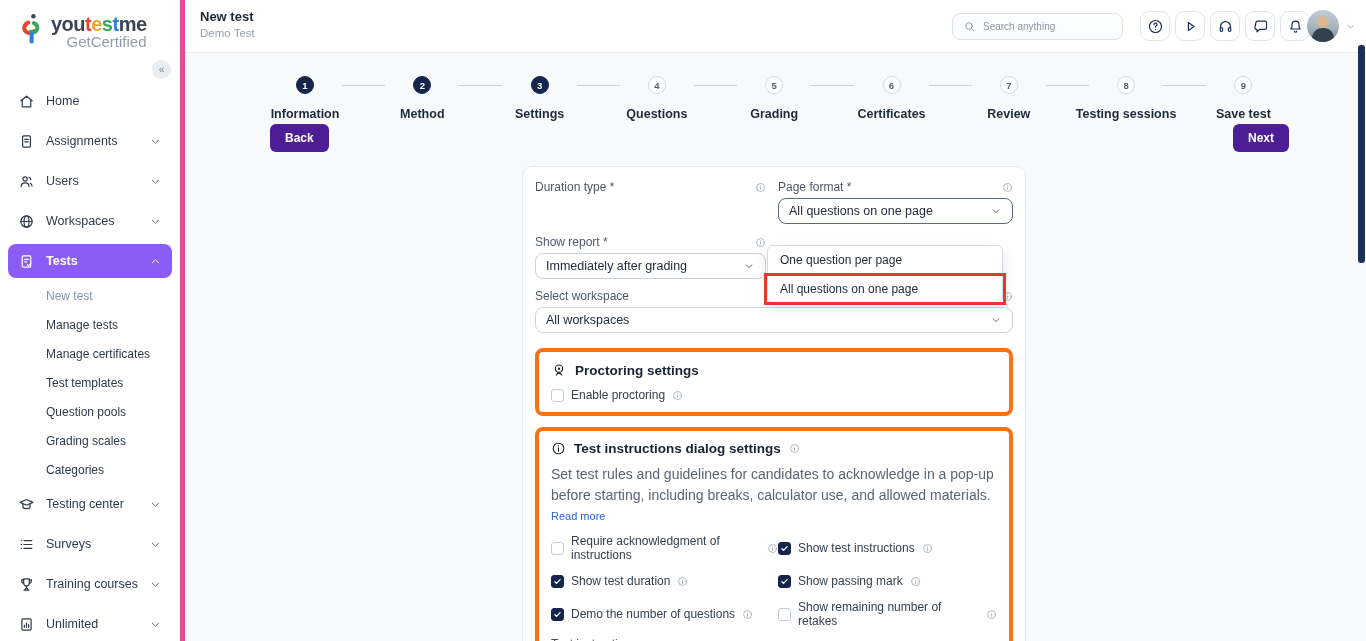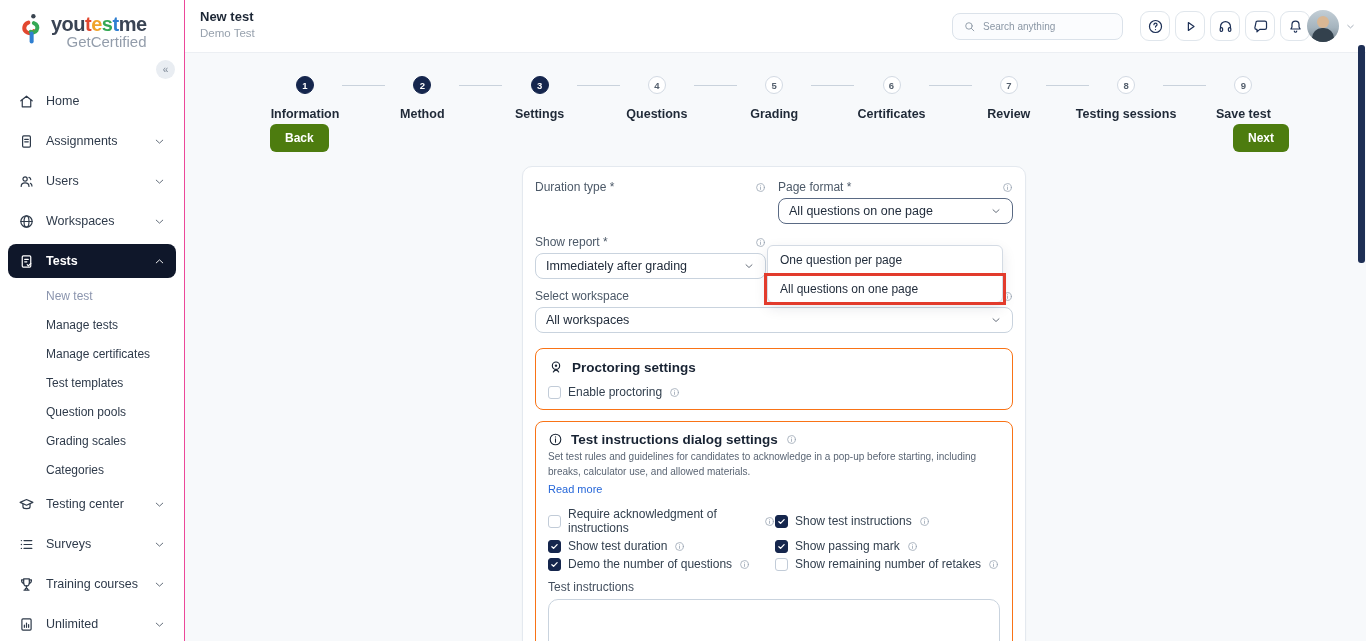--- a/index.html
+++ b/index.html
@@ -1,28 +1,28 @@
 <!DOCTYPE html>
 <html><head>
 <meta charset="utf-8">
 <style>
   *{margin:0;padding:0;box-sizing:border-box;font-family:"Liberation Sans",sans-serif}
   html,body{width:1366px;height:641px;overflow:hidden}
   body{background:#f7f9fb;position:relative;color:#222d3c}
 
   
-  .sidebar{position:absolute;left:0;top:0;width:185px;height:641px;background:#fff;border-right:1px solid #ec4899;z-index:6}
+  .sidebar{position:absolute;left:0;top:0;width:185px;height:641px;background:#fff;border-right:5px solid #ec4899;z-index:6}
   .logo{display:flex;align-items:flex-start;gap:7px;padding:13px 0 0 20px}
   .logo-text{font-size:20px;font-weight:800;letter-spacing:-.5px;line-height:22px}
   .logo-tagline{display:block;text-align:right;font-size:15px;color:#939dab;margin-top:-2px}
   .collapse-btn{position:absolute;right:9px;top:60px;width:19px;height:19px;border:none;border-radius:50%;background:#e9edf2;color:#7c8795;font-size:10px;line-height:19px;text-align:center;cursor:pointer}
   .nav{position:absolute;top:81px;left:0;right:0;padding:0 8px}
   .nav-item{display:flex;align-items:center;gap:11px;height:40px;padding:0 10px;font-size:12.5px;color:#2e3a4a;border-radius:8px;cursor:pointer}
   .nav-item .chev{margin-left:auto;color:#55606e}
-  .nav-item.active{background:#0f172a;color:#fff;font-weight:bold;height:34px;margin:3px 0}
+  .nav-item.active{background:#8b5cf6;color:#fff;font-weight:bold;height:34px;margin:3px 0}
   .nav-item.active .chev{color:#fff}
   .nav-sub{display:flex;align-items:center;height:29px;padding-left:38px;font-size:12px;color:#2e3a4a;cursor:pointer}
   .nav-sub.active{color:#8b95ae}
   .ic svg{display:block}
 
   
   .header{position:absolute;left:185px;top:0;width:1181px;height:53px;background:#fff;border-bottom:1px solid #eceff3;z-index:5}
   .htitle{position:absolute;left:15px;top:9px}
   .htitle .t{font-size:13px;font-weight:bold;color:#1c2635}
   .htitle .s{font-size:11.5px;color:#97a1ad;margin-top:3px}
@@ -37,21 +37,21 @@
   .av-chev{position:absolute;left:1160px;top:21px;color:#8b97a5}
 
   
   .content{position:absolute;left:185px;top:53px;width:1181px;height:588px}
   .stepper{position:absolute;left:0;top:0;width:1181px;height:70px}
   .step{position:absolute;width:117px;text-align:center;top:23px;cursor:pointer}
   .step-circle{width:18px;height:18px;border-radius:50%;margin:0 auto;background:#fff;border:1px solid #d3dae3;color:#55606e;font-size:9.5px;font-weight:bold;line-height:17px;text-align:center}
   .step-circle.done{background:#15264d;border-color:#15264d;color:#fff}
   .step-label{margin-top:13px;font-size:12.5px;font-weight:600;color:#1f2937}
   .step-connector{position:absolute;top:32px;width:43px;height:0;border-top:1.5px solid #c9d2dc}
-  .btn{position:absolute;top:71px;border:none;border-radius:6px;background:#4d7c0f;color:#fff;font-size:12px;font-weight:bold;padding:7px 15px;cursor:pointer}
+  .btn{position:absolute;top:71px;border:none;border-radius:6px;background:#4c1d95;color:#fff;font-size:12px;font-weight:bold;padding:7px 15px;cursor:pointer}
   .btn-back{left:85px}
   .btn-next{left:1048px}
 
   
   .card{position:absolute;left:337px;top:113px;width:504px;height:560px;background:#fff;border:1px solid #e4e9ef;border-radius:10px;box-shadow:0 1px 2px rgba(25,40,70,.04)}
   .card-body{position:relative;padding:13px 12px}
   .card-title{display:flex;align-items:center;gap:8px;font-size:15px;font-weight:bold;color:#182333;margin-bottom:9px}
   .frow{display:flex;gap:12px}
   .fcol1{width:232px}.fcol2{width:236px}
   .col-label{display:flex;justify-content:space-between;align-items:center;font-size:12px;color:#4c5968;margin-bottom:4px;height:14px}
@@ -59,29 +59,29 @@
   .select .chev-ic{color:#4b5563}
   .select.focused{border:1.5px solid #5a6a84}
   .mt11{margin-top:11px}.mt10{margin-top:10px}.mt15{margin-top:15px}
   .info-dot{color:#97a2b0;display:inline-flex;flex:none}
 
   .dd-panel{position:absolute;left:244px;top:78px;width:236px;background:#fff;border:1px solid #d4dbe4;border-radius:6px;box-shadow:0 5px 14px rgba(20,30,60,.10);z-index:10}
   .dd-opt{height:28px;display:flex;align-items:center;padding:0 12px;font-size:12px;color:#222d3c;position:relative;cursor:pointer}
   .dd-opt + .dd-opt{border-top:1px solid #eef1f5}
   .red-box{position:absolute;left:-4px;right:-4px;top:-2px;bottom:-3px;border:3px solid #e23b2c;pointer-events:none}
 
-  .subcard{border:1px solid #f97316;border-radius:8px;padding:10px 12px;background:#fff}
+  .subcard{border:4px solid #f97316;border-radius:8px;padding:10px 12px;background:#fff}
   .subcard-title{display:flex;align-items:center;gap:8px;font-size:13.5px;font-weight:bold;color:#182333}
   .cbrow{display:flex;align-items:center;gap:7px;font-size:12px;color:#33404f;cursor:pointer}
   .cbx{width:13px;height:13px;border:1px solid #c2ccd8;border-radius:3px;background:#fff;display:inline-flex;align-items:center;justify-content:center;flex:none;color:#fff}
   .cbx.checked{background:#15264d;border-color:#15264d}
   .proc-cb{margin-top:10px}
-  .desc{font-size:10px;color:#5a6574;line-height:1.5;margin-top:2px;max-width:452px}
+  .desc{font-size:14px;color:#5a6574;line-height:1.5;margin-top:8px;max-width:452px}
   .readmore{font-size:11px;color:#2667d9;cursor:pointer;display:inline-block}
-  .cb-grid{display:grid;grid-template-columns:227px 1fr;row-gap:4px;margin-top:10px}
+  .cb-grid{display:grid;grid-template-columns:227px 1fr;row-gap:12px;margin-top:10px}
   .ed-label{font-size:12px;color:#44505f;margin-top:9px}
   .editor{margin-top:5px;border:1px solid #c9d3de;border-radius:10px;height:60px;padding:8px 11px;background:#fff}
 
   .scrollbar{position:absolute;left:1358px;top:45px;width:7px;height:218px;background:#1e2f55;border-radius:3px;z-index:20}
 </style>
 </head>
 <body>
 
 <div class="sidebar">
   <div class="logo">

